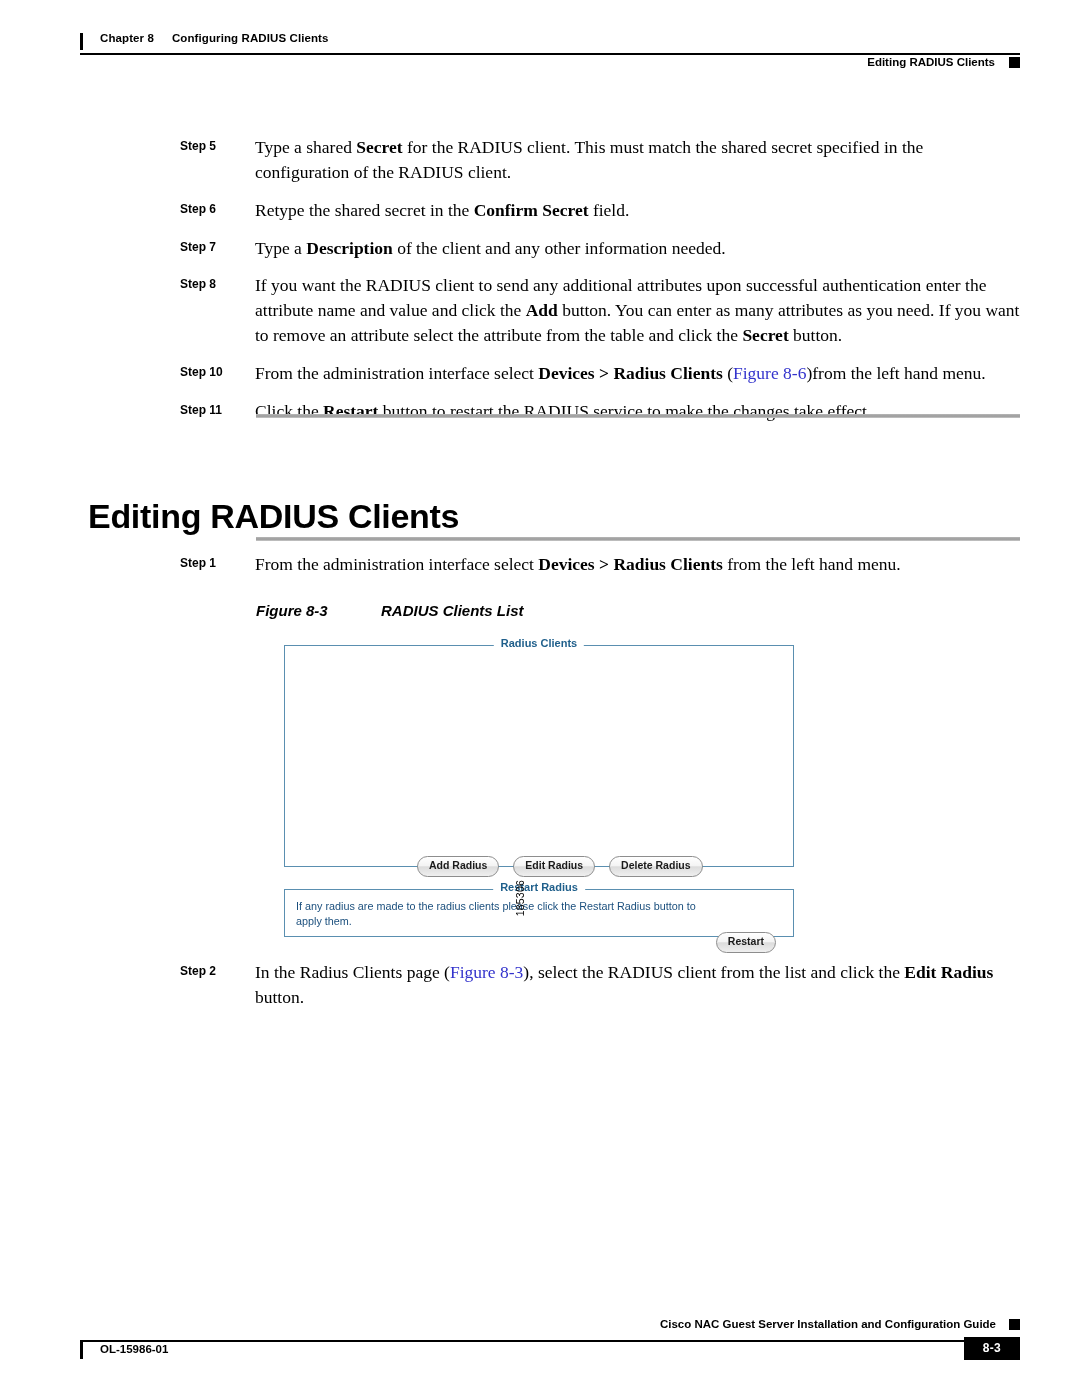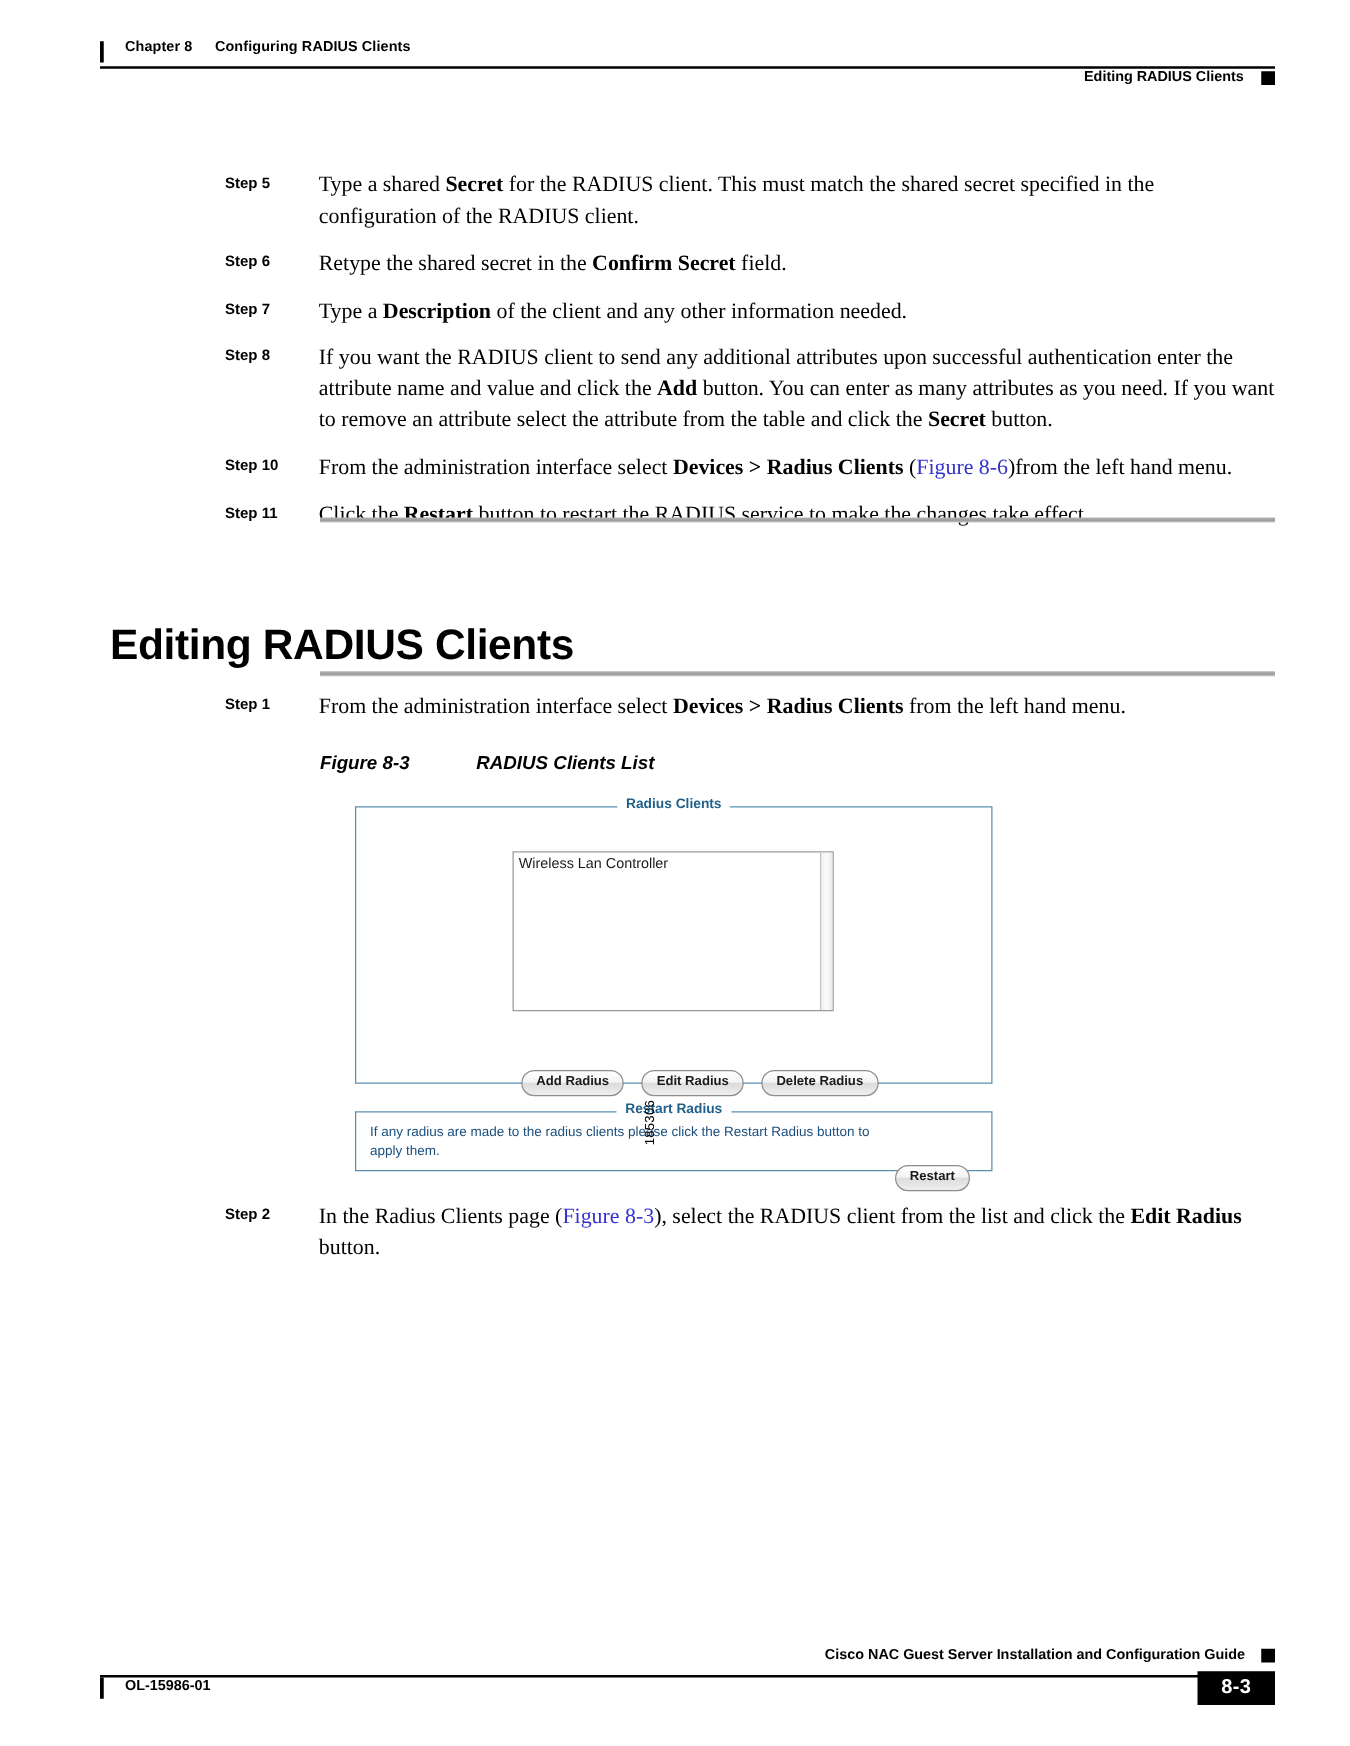--- a/index.html
+++ b/index.html
@@ -302,21 +302,21 @@
     font-size: 11.5px;
   }
   .ftr-pagebox {
     position: absolute;
     right: 0px;
     top: 19px;
     background: #000;
     color: #fff;
     font-family: "Liberation Sans", sans-serif;
     font-weight: bold;
-    font-size: 16px;
+    font-size: 12px;
     padding: 4px 19px 5px 19px;
     letter-spacing: 0.3px;
   }
 </style>
 </head>
 <body>
 
 <div class="page-header">
   <div class="hdr-chapter-row">
     <span class="hdr-tick"></span>
@@ -374,24 +374,20 @@
 <div class="figure-caption">
   <span class="fig-num">Figure 8-3</span>
   <span>RADIUS Clients List</span>
 </div>
 
 <div class="fig-wrap">
 
   <div class="panel clients-panel">
     <div class="panel-legend">Radius Clients</div>
 
-    <div class="listbox">
-      <div class="listbox-item">Wireless Lan Controller</div>
-      <div class="listbox-scroll"></div>
-    </div>
 
     <div class="btn-row">
       <button class="aqua-btn">Add Radius</button>
       <button class="aqua-btn">Edit Radius</button>
       <button class="aqua-btn">Delete Radius</button>
     </div>
   </div>
 
   <div class="panel restart-panel">
     <div class="panel-legend">Restart Radius</div>

